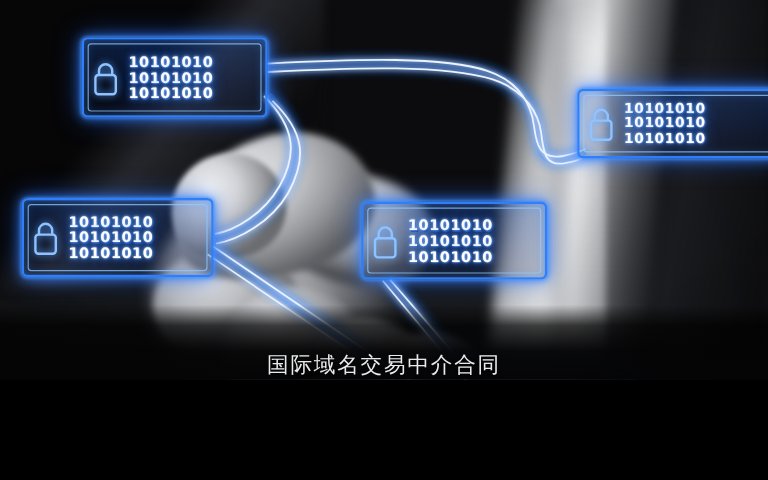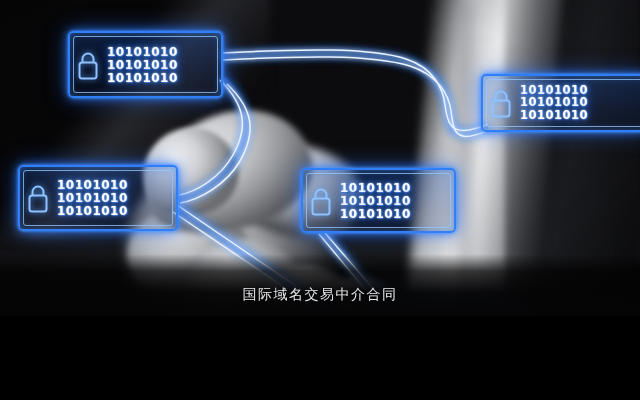--- a/index.html
+++ b/index.html
@@ -168,24 +168,24 @@
 
   #node-b .bits span{font-size:11.5px;}
   #node-r .bits span{font-size:11.5px;}
 
   
   .caption-band{
     position:absolute;left:0;right:0;bottom:0;height:62px;
     background:linear-gradient(180deg,rgba(0,0,0,.0) 0%,rgba(0,0,0,.72) 28%,rgba(4,4,5,.97) 62%,#050506 100%);
   }
   .caption{
-    position:absolute;left:0;right:0;bottom:12px;
+    position:absolute;left:0;right:0;bottom:0;
     text-align:center;
     color:#e9eaec;
-    font-size:14px;
+    font-size:18px;
     letter-spacing:1.5px;
     font-family:"DejaVu Sans","Liberation Sans",sans-serif;
     text-shadow:0 1px 3px rgba(0,0,0,.9);
   }
 </style>
 </head>
 <body>
 
 <div id="stage">
 

